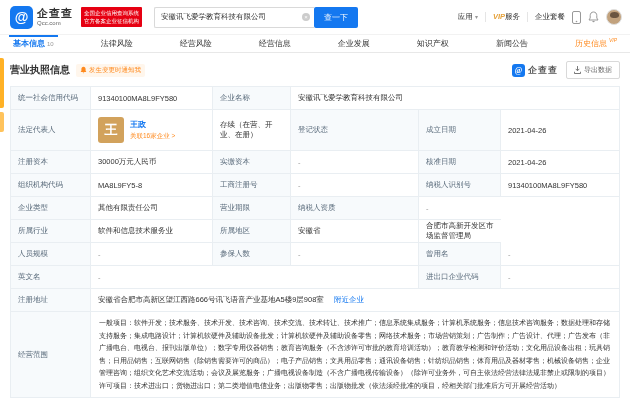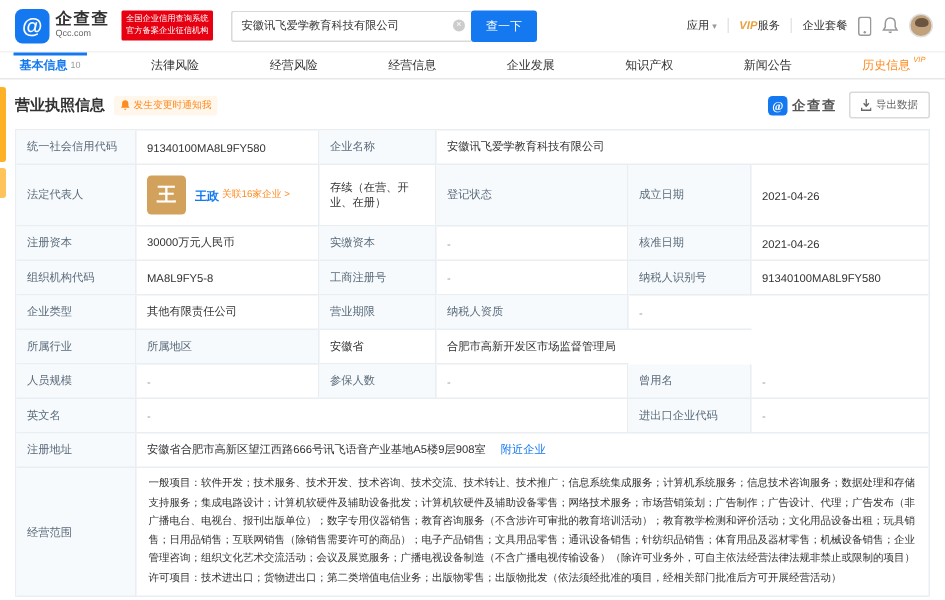--- a/index.html
+++ b/index.html
@@ -71,21 +71,21 @@
     padding: 0 7px; font-size: 7.5px; min-height: 23px; overflow: hidden; }
   .cell:last-child { border-right: none; }
   .cl { background: #f7fafc; color: #5a6b7b; }
   .cv { color: #333; }
   .sp3 { grid-column: span 3; }
   .sp5 { grid-column: span 5; }
   .row-tall .cell { min-height: 41px; }
   .legal-wrap { display: flex; align-items: center; gap: 6px; }
   .legal-avatar { width: 26px; height: 26px; background: #d2a25c; border-radius: 3px; color: #fff;
     font-size: 13px; font-weight: bold; display: flex; align-items: center; justify-content: center; flex: none; }
-  .legal-info { display: flex; flex-direction: row; gap: 2px; }
+  .legal-info { display: flex; flex-direction: column; gap: 2px; }
   .legal-name { color: #1478f0; font-size: 8px; font-weight: bold; cursor: pointer; }
   .legal-rel { color: #ff8a1e; font-size: 6.5px; cursor: pointer; }
   .addr-link { color: #1478f0; margin-left: 10px; cursor: pointer; white-space: nowrap; }
   .scope-cell { align-items: flex-start; padding: 5px 8px; }
   .scope-txt { font-size: 7px; line-height: 12.5px; color: #333; }
   .dash { color: #999; }
 </style>
 </head>
 <body>
 
@@ -224,20 +224,21 @@
     <div class="t-row">
       <div class="cell cl">企业类型</div>
       <div class="cell cv">其他有限责任公司</div>
       <div class="cell cl">营业期限</div>
       <div class="cell cl">纳税人资质</div>
       <div class="cell cv dash">-</div>
     </div>
 
     <div class="t-row">
       <div class="cell cl">所属行业</div>
+      <div class="cell cv">软件和信息技术服务业</div>
       <div class="cell cl">所属地区</div>
       <div class="cell cv">安徽省</div>
       <div class="cell cv">合肥市高新开发区市场监督管理局</div>
     </div>
 
     <div class="t-row">
       <div class="cell cl">人员规模</div>
       <div class="cell cv dash">-</div>
       <div class="cell cl">参保人数</div>
       <div class="cell cv dash">-</div>

